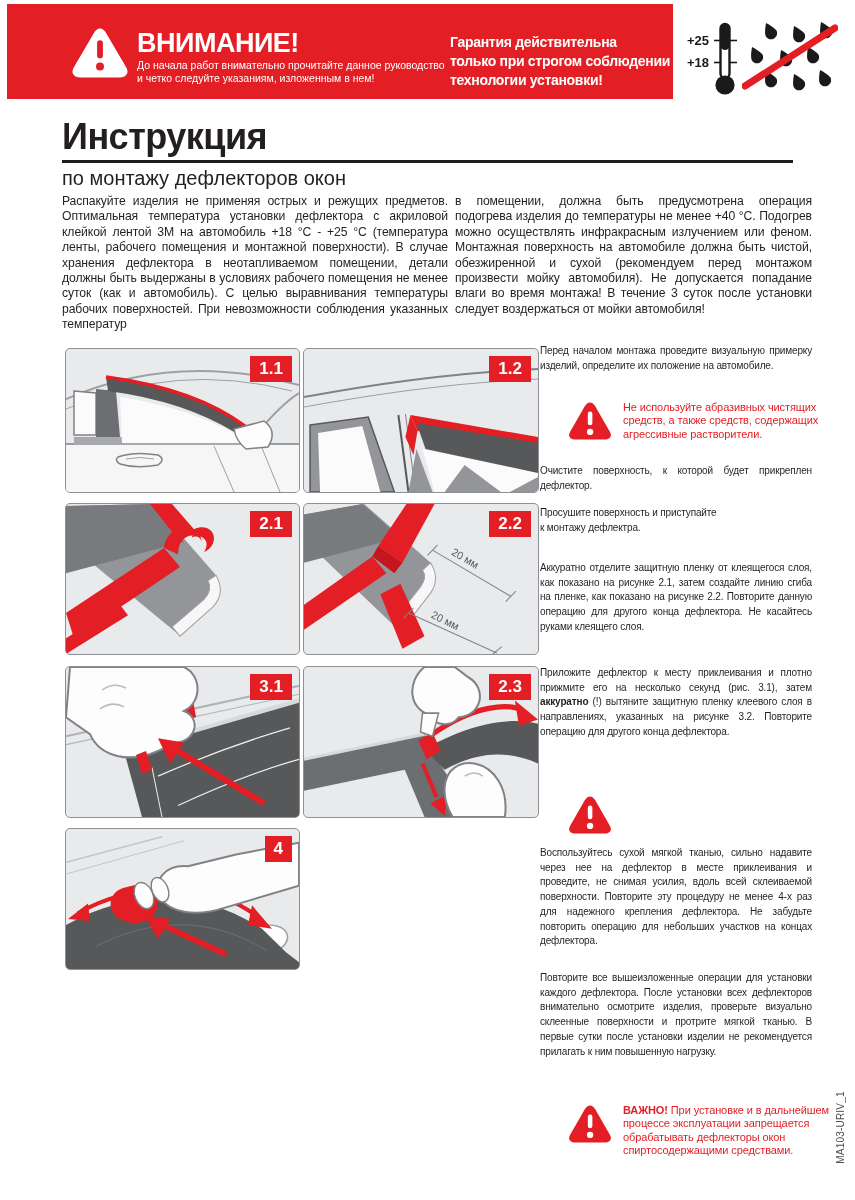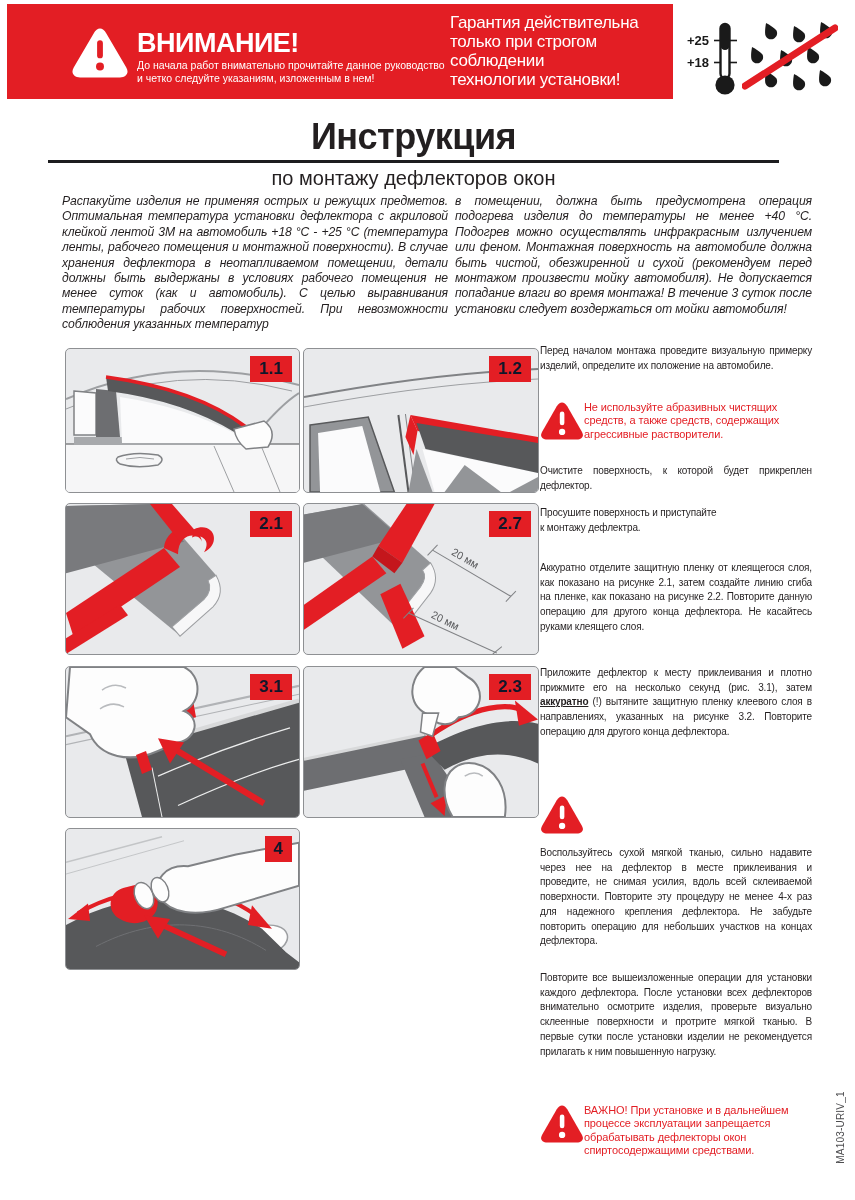--- a/index.html
+++ b/index.html
@@ -3,46 +3,46 @@
 <meta charset="utf-8">
 <style>
   html,body{margin:0;padding:0;background:#fff;}
   #page{position:relative;width:855px;height:1200px;background:#fff;overflow:hidden;
         font-family:"Liberation Sans",sans-serif;color:#231f20;}
   
   .banner{position:absolute;left:7px;top:4px;width:666px;height:95px;background:#e31e24;}
   .banner-tri{position:absolute;left:64px;top:21px;width:58px;height:54px;}
   .banner-title{position:absolute;left:130px;top:24px;font-size:27px;font-weight:bold;color:#fff;letter-spacing:-0.5px;}
   .banner-sub{position:absolute;left:130px;top:55px;font-size:10.5px;line-height:13px;color:#fff;white-space:pre-line;}
-  .warranty{position:absolute;left:443px;top:9px;width:222px;font-size:17px;line-height:19px;
-            font-weight:normal;letter-spacing:-0.3px;color:#fff;white-space:pre-line;}
+  .warranty{position:absolute;left:443px;top:29px;width:222px;font-size:14px;line-height:19px;
+            font-weight:bold;letter-spacing:-0.3px;color:#fff;white-space:pre-line;}
   .hdr-icon{position:absolute;}
   
-  .title-block{position:absolute;left:48px;top:116px;width:731px;text-align:center;}
+  .title-block{position:absolute;left:62px;top:116px;width:731px;}
   .title-main{font-size:36px;font-weight:bold;letter-spacing:-0.5px;border-bottom:3px solid #1d1d1f;padding-bottom:2px;}
   .title-sub{font-size:20px;margin-top:4px;}
   
   .intro{position:absolute;left:62px;top:194px;width:750px;display:flex;}
-  .intro-col{font-style:italic;font-size:12.2px;line-height:15.4px;letter-spacing:-0.1px;text-align:justify;}
+  .intro-col{font-size:12.2px;line-height:15.4px;letter-spacing:-0.1px;text-align:justify;}
   .intro-left{width:386px;margin-right:7px;}
   .intro-right{width:357px;}
   
   .panel{position:absolute;background:#e9eaec;border:1px solid #8e9093;border-radius:5px;overflow:hidden;}
   .ill{position:absolute;left:0;top:0;width:100%;height:100%;}
-  .fig-label{position:absolute;top:7px;right:7px;background:#e31e24;color:#0f172a;font-weight:bold;
+  .fig-label{position:absolute;top:7px;right:7px;background:#e31e24;color:#ffffff;font-weight:bold;
              font-size:17px;line-height:26px;padding:0 9px;}
   
   .rc{position:absolute;left:540px;width:272px;font-size:10px;line-height:14.7px;
       letter-spacing:-0.15px;text-align:justify;white-space:pre-line;}
-  .rc .em{font-weight:bold;text-decoration:underline;margin-top:32px;}
-  .warn{position:absolute;left:540px;width:272px;display:flex;}
+  .rc .em{font-weight:bold;margin-top:32px;}
+  .warn{position:absolute;left:540px;width:272px;display:flex;gap:11px;padding-left:28px;}
   .warn .wtri{width:44px;height:40px;flex:none;}
   .wtext{color:#e31e24;font-size:11px;line-height:13.4px;letter-spacing:-0.1px;padding-top:1px;
          text-align:left;white-space:pre-line;}
-  .wtext .wlabel{font-weight:normal;margin-top:48px;}
+  .wtext .wlabel{font-weight:bold;margin-top:48px;}
   
   .doc-code{position:absolute;left:794px;top:1122px;width:92px;text-align:center;
             transform:rotate(-90deg);font-size:10px;color:#4d4d4f;letter-spacing:0.2px;}
 </style>
 </head>
 <body>
 
 <div id="page">
 
   <div class="banner">
@@ -161,21 +161,21 @@
         <line x1="128" y1="44" x2="206" y2="88"></line>
         <line x1="123" y1="49" x2="133" y2="39"></line>
           <line x1="201" y1="93" x2="211" y2="83"></line>
         <line x1="104" y1="104" x2="192" y2="142"></line>
         <line x1="99" y1="109" x2="109" y2="99"></line>
           <line x1="188" y1="143" x2="197" y2="136"></line>
       </g>
       <text transform="translate(146,48) rotate(29)" font-size="10.5" fill="#58595b">20 мм</text>
       <text transform="translate(126,108) rotate(26)" font-size="10.5" fill="#58595b">20 мм</text>
     </svg>
-    <div class="fig-label">2.7</div>
+    <div class="fig-label">2.2</div>
   </div>
 
   <div class="panel" style="left:65px;top:666px;width:233px;height:150px">
     <svg class="ill" viewBox="0 0 233 143" preserveAspectRatio="none">
       <path d="M0,66 L233,18" stroke="#b1b3b6" stroke-width="2" fill="none"></path>
       <path d="M0,74 L233,26" stroke="#b1b3b6" stroke-width="1" fill="none"></path>
       <polygon points="58,80 233,32 233,143 76,143" fill="#57585a"></polygon>
       <line x1="58" y1="80" x2="233" y2="32" stroke="#d8d9da" stroke-width="4"></line>
       <path d="M92,104 Q160,76 224,58" stroke="#eceded" stroke-width="1.2" fill="none"></path>
       <path d="M112,132 Q180,102 233,88" stroke="#eceded" stroke-width="1.2" fill="none"></path>

